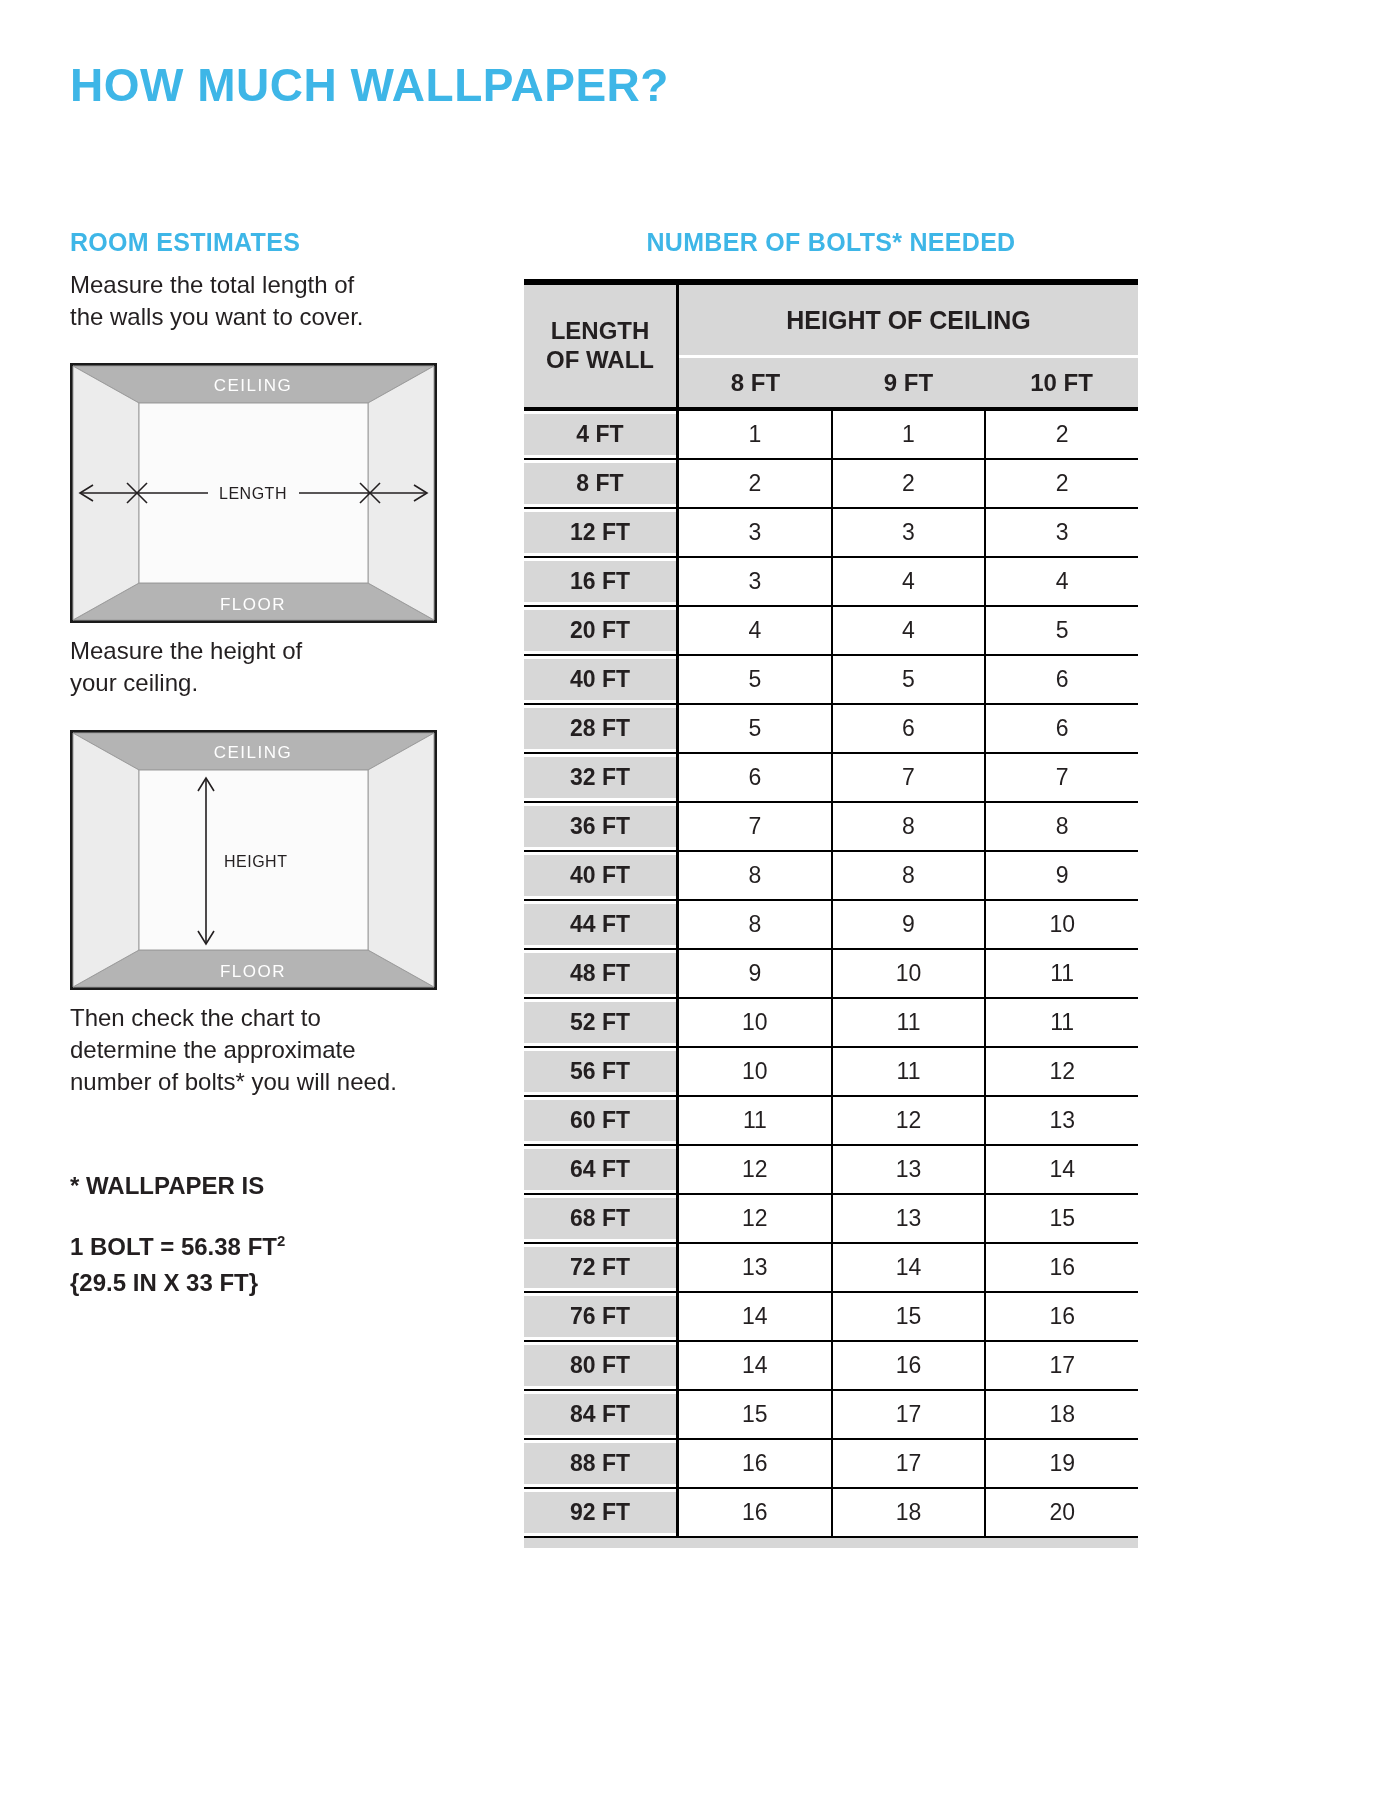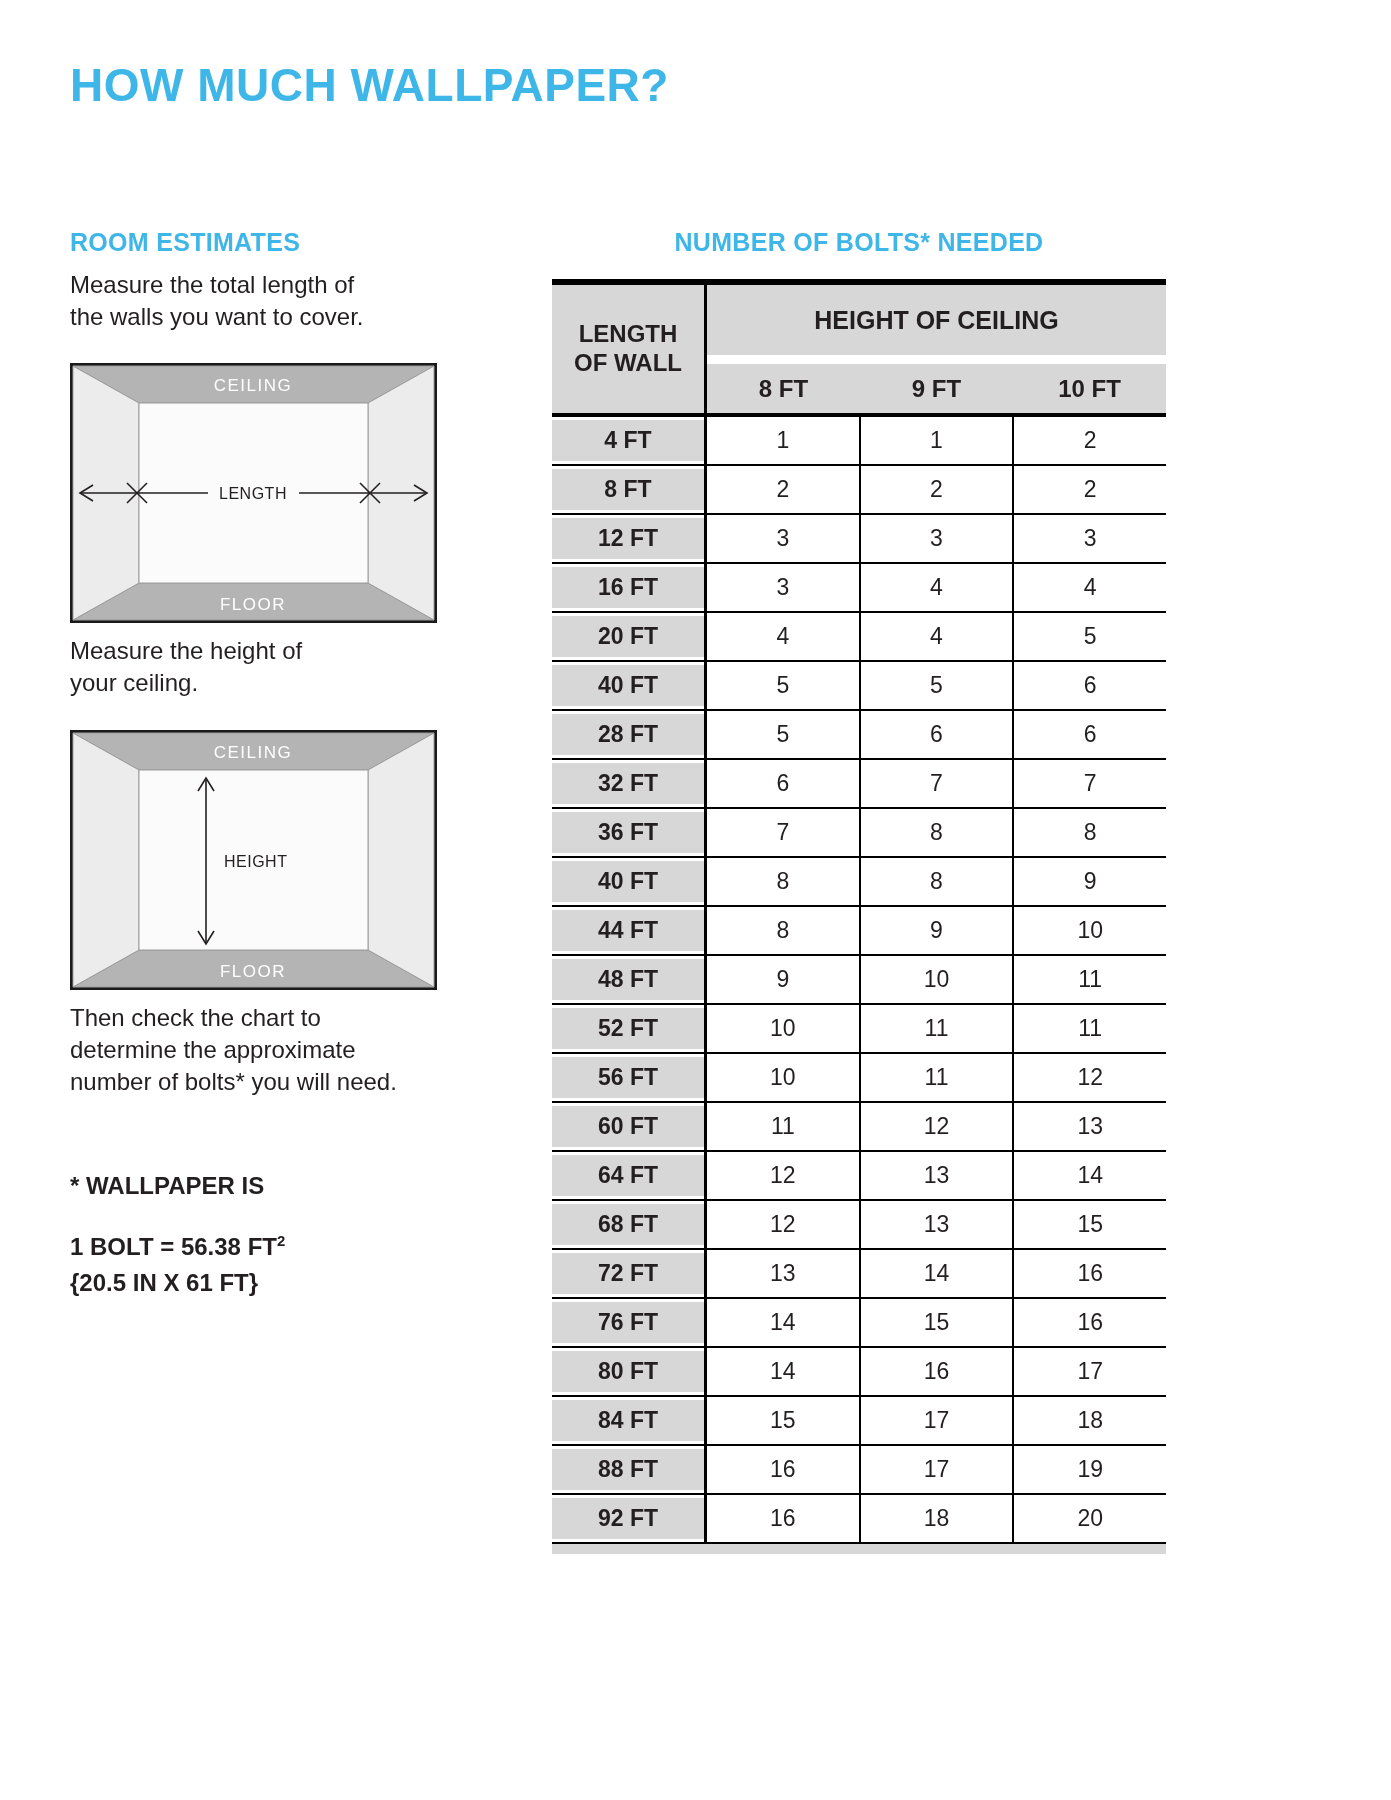--- a/index.html
+++ b/index.html
@@ -37,40 +37,40 @@
     white-space: pre-line;
     color: #231f20;
   }
   .diagram { margin-top: 30px; display: block; }
   .diagram svg { display: block; }
   .footnote { margin-top: 72px; font-size: 24px; font-weight: 700; line-height: 1.3; }
   .footnote-line2 { padding-left: 23px; }
   .boltinfo { margin-top: 28px; font-size: 24px; font-weight: 700; line-height: 1.5; }
   .boltinfo sup { font-size: 0.62em; }
   
-  .right-col { position: absolute; left: 552px; top: 228px; width: 614px; }
+  .right-col { position: absolute; left: 524px; top: 228px; width: 614px; }
   .table-heading {
     text-align: center;
     font-size: 25px;
     font-weight: 700;
     letter-spacing: 0.3px;
     color: #3eb6e7;
   }
   .wtable { margin-top: 22px; border-top: 6px solid #000; }
   .thead { display: flex; border-bottom: 4px solid #000; }
   .col1-header {
     width: 155px;
     background: #d7d7d7;
     border-right: 3px solid #000;
     display: flex; align-items: center; justify-content: center;
     text-align: center;
     font-weight: 700; font-size: 24px; line-height: 1.2;
     white-space: pre-line;
   }
-  .right-head { flex: 1; display: flex; flex-direction: column; gap: 6px; }
+  .right-head { flex: 1; display: flex; flex-direction: column; }
   .group-header {
     height: 70px; background: #d7d7d7; margin-bottom: 3px;
     display: flex; align-items: center; justify-content: center;
     font-weight: 700; font-size: 25px;
   }
   .sub-row { height: 49px; display: flex; }
   .sub-cell {
     flex: 1; background: #d7d7d7;
     display: flex; align-items: center; justify-content: center;
     font-weight: 700; font-size: 24px;
@@ -156,21 +156,21 @@
     <div class="para">Then check the chart to
 determine the approximate
 number of bolts* you will need.</div>
 
     <div class="footnote">
       <div>* WALLPAPER IS</div>
     </div>
 
     <div class="boltinfo">
       <div><span>1 BOLT = 56.38 FT</span><sup>2</sup></div>
-      <div>{20.5 IN X 61 FT}</div>
+      <div>{29.5 IN X 33 FT}</div>
     </div>
 
   </div>
 
   <div class="right-col">
 
     <div class="table-heading">NUMBER OF BOLTS* NEEDED</div>
 
     <div class="wtable">
       <div class="thead">

